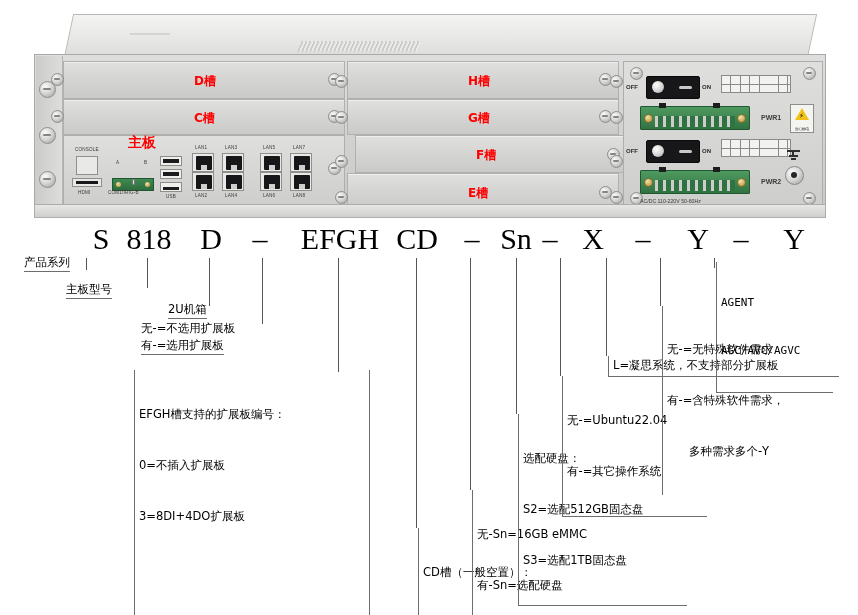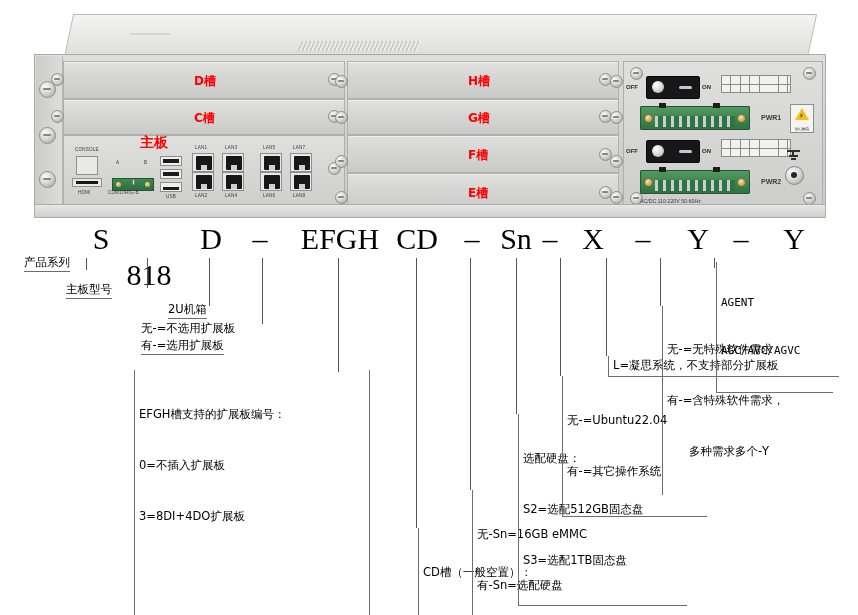--- a/index.html
+++ b/index.html
@@ -144,21 +144,21 @@
       <div class="screw sm" style="left:-13px;top:11px;"></div>
     </div>
 
     <div class="slot" style="left:28px;top:44px;width:280px;height:34px;">
       <div class="slot-label" style="left:130px;top:10px;">C槽</div>
       <div class="screw sm" style="left:264px;top:10px;"></div>
       <div class="screw sm" style="left:-13px;top:10px;"></div>
     </div>
 
     <div class="mb-panel" style="left:28px;top:80px;width:280px;height:74px;">
-      <div class="mb-title" style="left:76px;top:-2px;text-align:center;">主板</div>
+      <div class="mb-title" style="left:64px;top:-2px;text-align:center;">主板</div>
 
       <div class="port-cap" style="left:11px;top:11px;">CONSOLE</div>
       <div class="rj45" style="left:12px;top:20px;"></div>
       <div class="hdmi" style="left:8px;top:42px;"></div>
       <div class="port-cap" style="left:14px;top:54px;">HDMI</div>
 
       <div class="port-cap" style="left:52px;top:24px;">A</div>
       <div class="port-cap" style="left:80px;top:24px;">B</div>
       <div class="green-term" style="left:48px;top:42px;width:42px;height:13px;">
         <div class="lug" style="left:3px;"></div>
@@ -212,21 +212,21 @@
     </div>
 
     <div class="slot" style="left:312px;top:6px;width:270px;height:36px;">
       <div class="slot-label" style="left:120px;top:11px;text-align:center;">H槽</div>
       <div class="screw sm" style="right:6px;top:11px;"></div>
     </div>
     <div class="slot" style="left:312px;top:44px;width:270px;height:34px;">
       <div class="slot-label" style="left:120px;top:10px;">G槽</div>
       <div class="screw sm" style="right:6px;top:10px;"></div>
     </div>
-    <div class="slot" style="left:312px;top:80px;width:270px;height:36px;text-align:right;">
+    <div class="slot" style="left:320px;top:80px;width:270px;height:36px;text-align:right;">
       <div class="slot-label" style="left:120px;top:11px;">F槽</div>
       <div class="screw sm" style="right:6px;top:12px;"></div>
     </div>
     <div class="slot" style="left:312px;top:118px;width:270px;height:36px;">
       <div class="slot-label" style="left:120px;top:11px;">E槽</div>
       <div class="screw sm" style="right:6px;top:12px;"></div>
     </div>
 
     <div class="mb-panel" style="left:588px;top:6px;width:198px;height:148px;">
       <div class="screw sm" style="left:6px;top:5px;"></div>
@@ -292,21 +292,21 @@
     <div class="screw sm" style="left:575px;top:56px;"></div>
     <div class="screw sm" style="left:575px;top:100px;"></div>
     <div class="screw sm" style="left:575px;top:136px;"></div>
   </div>
 
   <div class="photo-base"></div>
 </div>
 
 <div id="code-line">
   <span class="code-tok" style="left: 86px; width: 30px;">S</span>
-  <span class="code-tok" style="left: 118px; width: 62px; margin-top: 36px;">818</span>
+  <span class="code-tok" style="left: 118px; width: 62px;">818</span>
   <span class="code-tok" style="left: 196px; width: 30px;">D</span>
   <span class="code-tok" style="left: 248px; width: 24px;">–</span>
   <span class="code-tok" style="left: 296px; width: 88px;">EFGH</span>
   <span class="code-tok" style="left: 392px; width: 50px;">CD</span>
   <span class="code-tok" style="left: 460px; width: 24px;">–</span>
   <span class="code-tok" style="left: 494px; width: 44px;">Sn</span>
   <span class="code-tok" style="left: 540px; width: 20px;">–</span>
   <span class="code-tok" style="left: 580px; width: 26px;">X</span>
   <span class="code-tok" style="left: 632px; width: 22px;">–</span>
   <span class="code-tok" style="left: 686px; width: 24px;">Y</span>

